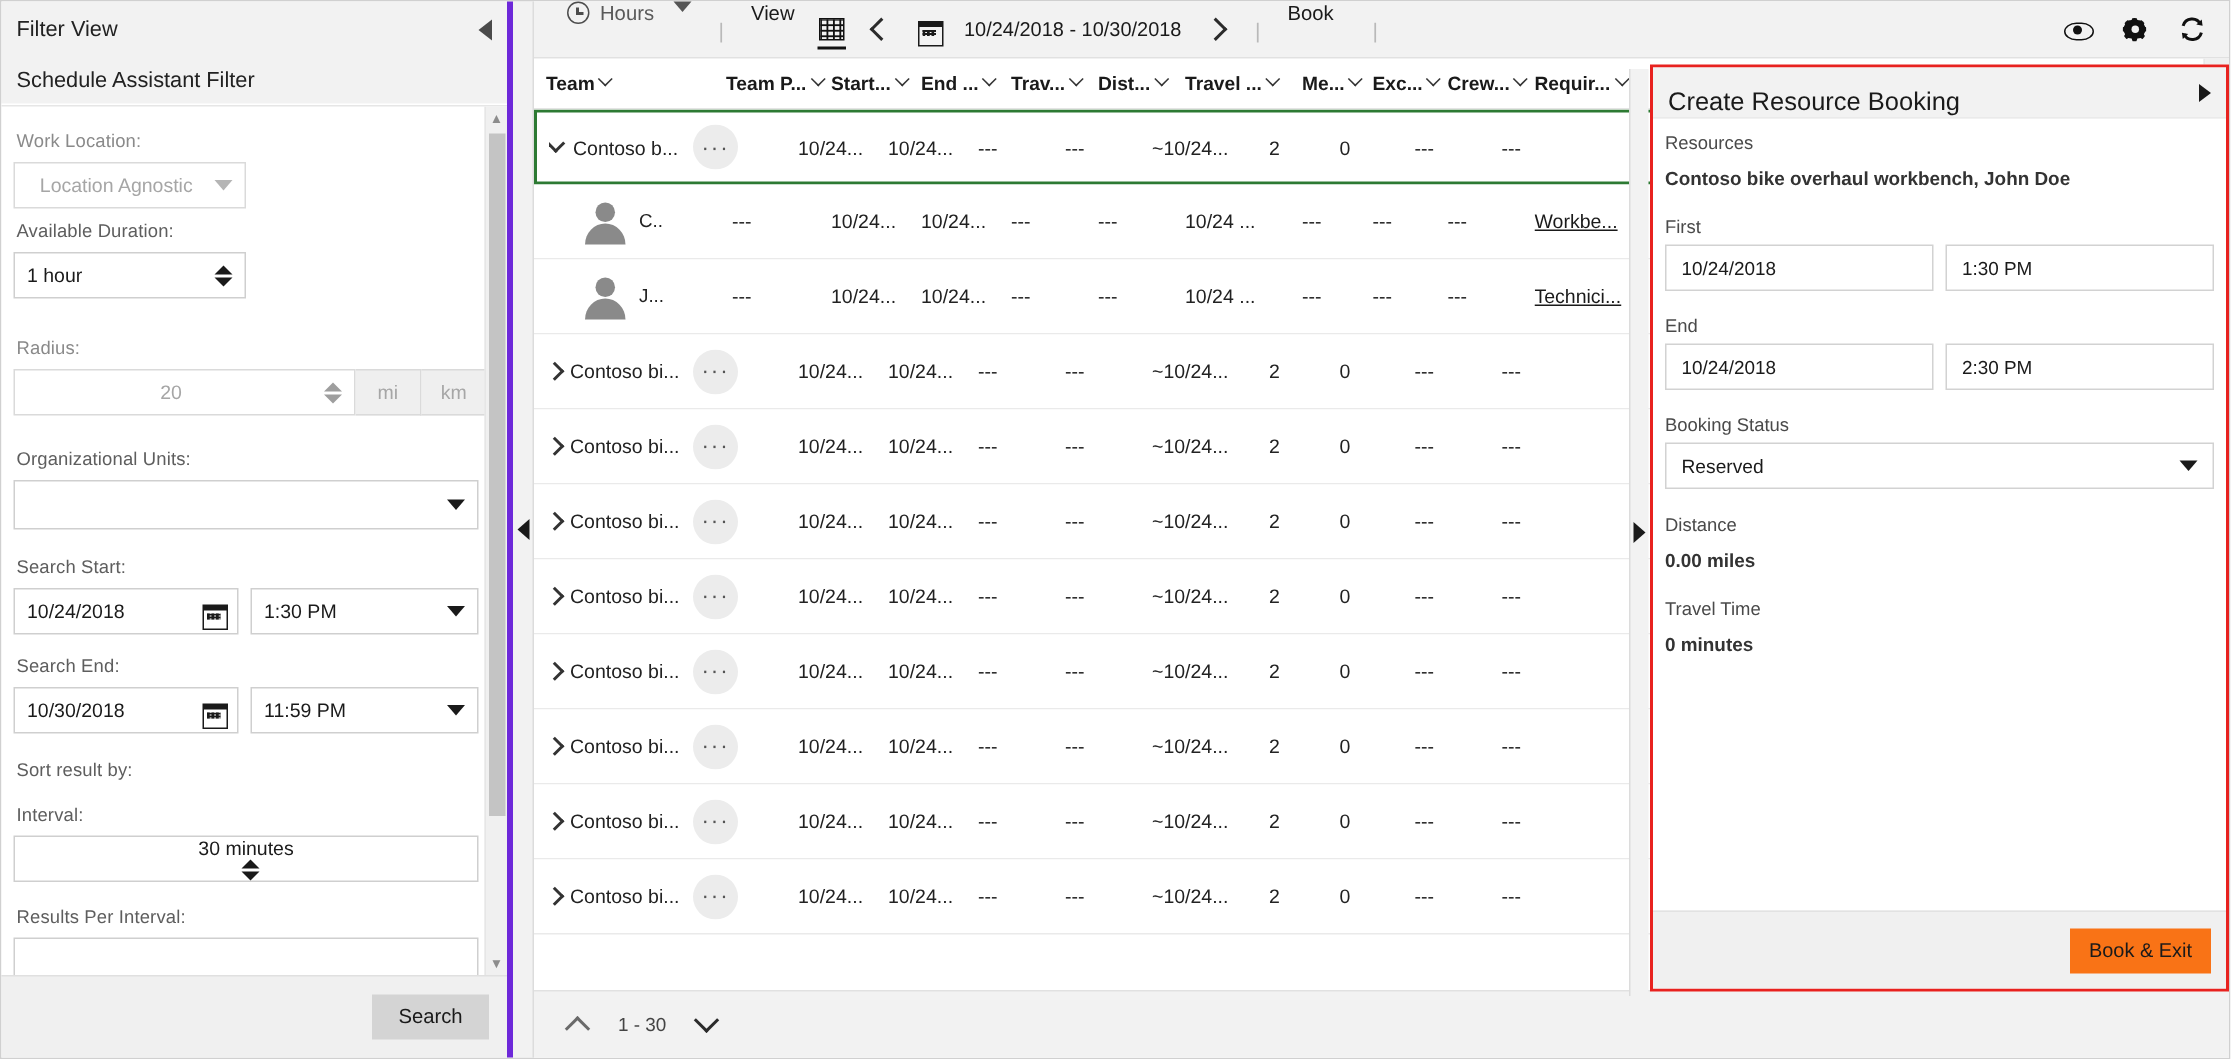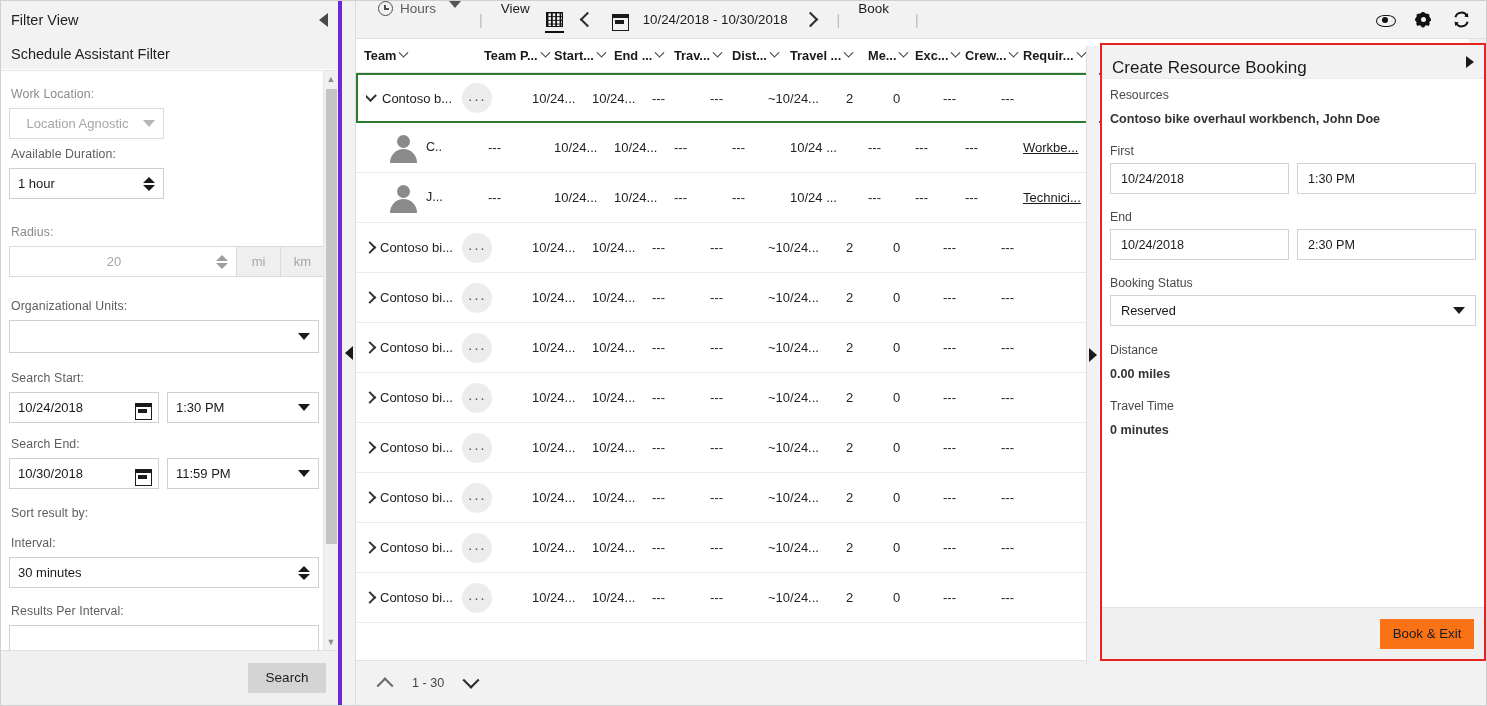--- a/index.html
+++ b/index.html
@@ -521,21 +521,21 @@
           </div>
         </div>
       </div>
 
       <div class="grp" style="margin-top:17px;">
         <span class="fld-label">Sort result by:</span>
       </div>
 
       <div class="grp" style="margin-top:16px;">
         <span class="fld-label">Interval:</span>
-        <div class="inp" style="width:310px;">
+        <div class="inp" style="width:310px;flex-direction:column;">
           <span class="val">30 minutes</span>
           <span class="spinner">
               <i class="up"></i>
               <i class="dn"></i>
             </span>
         </div>
       </div>
 
       <div class="grp" style="margin-top:16px;">
         <span class="fld-label">Results Per Interval:</span>

